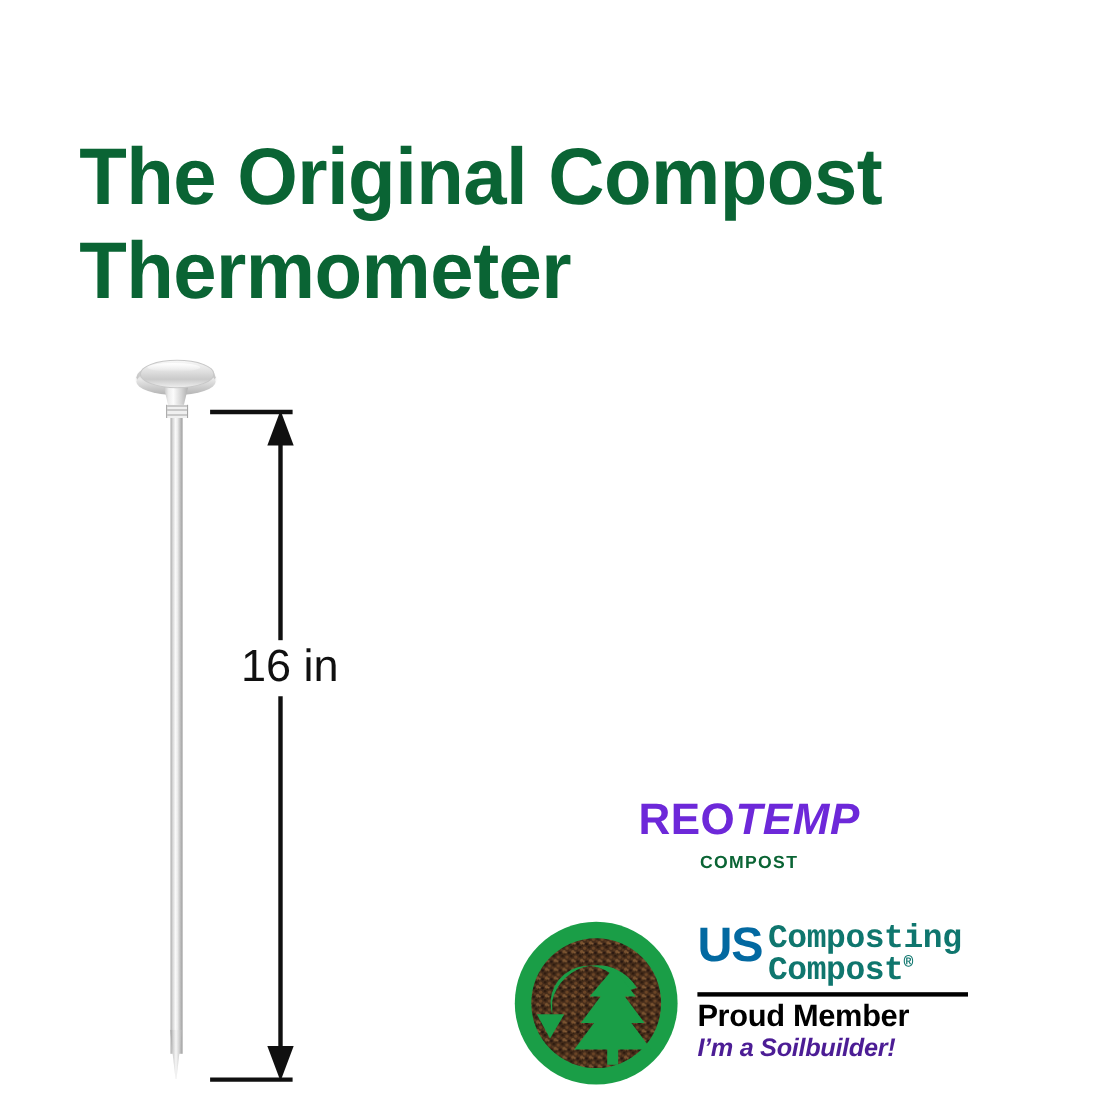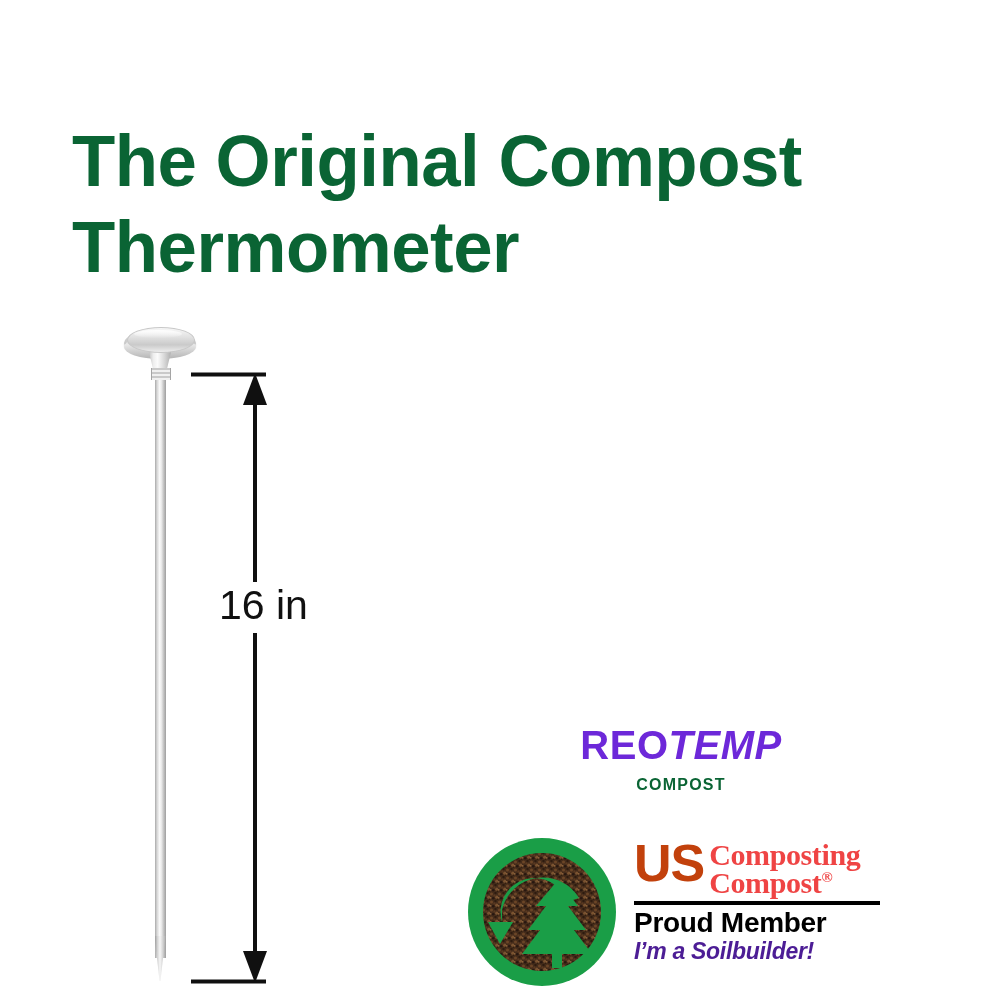--- a/index.html
+++ b/index.html
@@ -113,27 +113,27 @@
 
   
   #uscc{position:absolute;left:466px;top:803px;width:420px;height:160px;}
   #uscc-emblem{
     position:absolute;left:0;top:0;width:152px;height:152px;
   }
   #uscc-text{position:absolute;left:168px;top:4px;width:252px;}
   .uscc-top{display:flex;align-items:flex-start;}
   .uscc-us{
     font-family:"Liberation Sans Narrow","Liberation Sans",sans-serif;
-    font-weight:bold;font-size:52px;line-height:0.92;color:#c2410c;
+    font-weight:bold;font-size:44px;line-height:0.92;color:#0369a1;
     letter-spacing:-1px;
   }
   .uscc-cc{
     margin-left:5px;margin-top:1px;
-    font-family:Liberation Serif, serif;
-    font-weight:bold;font-size:30px;line-height:0.92;color:#ef4444;
+    font-family:Liberation Mono, monospace;
+    font-weight:bold;font-size:30px;line-height:0.92;color:#0f766e;
     letter-spacing:-0.4px;
   }
   .uscc-cc sup{font-size:15px;vertical-align:super;}
   .uscc-rule{height:4px;background:#000;margin:5px 0 3px 0;width:246px;}
   .uscc-proud{
     font-family:"Liberation Sans Narrow","Liberation Sans",sans-serif;
     font-weight:bold;font-size:28px;line-height:1.05;color:#000;
     letter-spacing:-0.3px;
   }
   .uscc-soil{

